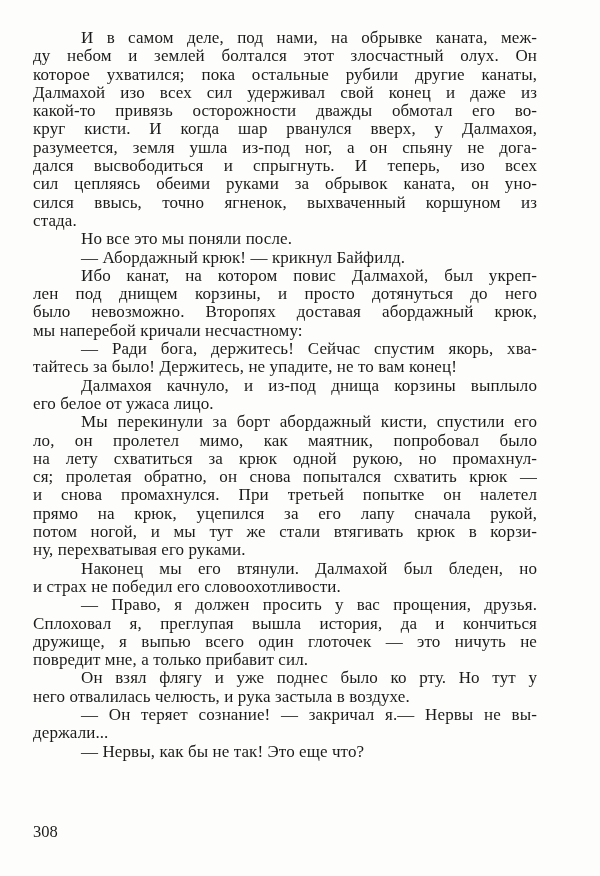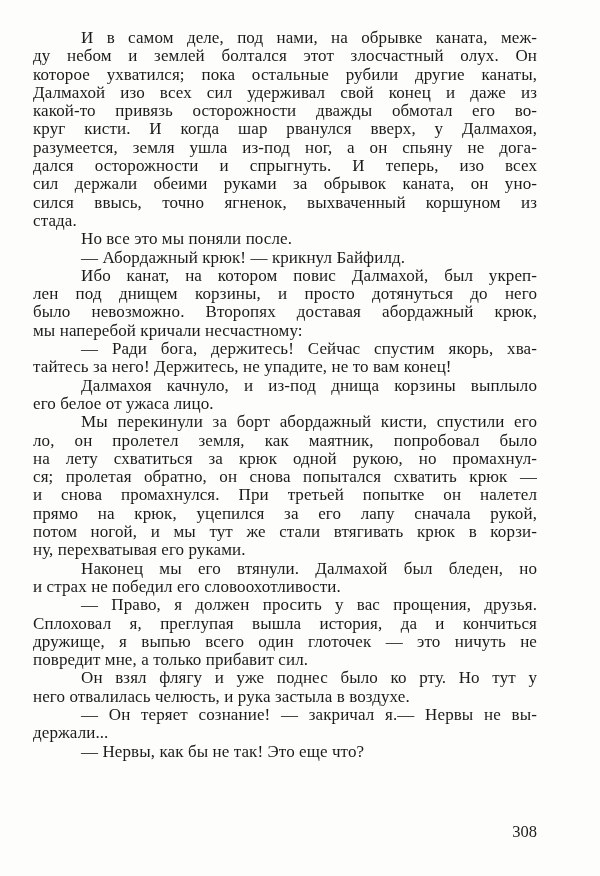--- a/index.html
+++ b/index.html
@@ -45,67 +45,67 @@
     text-align-last: justify;
   }
   .line.indent {
     text-indent: 48px;
   }
   .page-number {
     position: absolute;
     left: 33px;
     top: 822px;
     width: 504px;
-    text-align: right;
+    text-align: left;
     font-size: 16.5px;
     line-height: 20px;
     color: #1b1b1b;
   }
 </style>
 </head>
 <body>
 
 <div class="page">
   <div class="text-block">
       <div class="paragraph">
         <div class="line indent just">И в самом деле, под нами, на обрывке каната, меж-</div>
         <div class="line just">ду небом и землей болтался этот злосчастный олух. Он</div>
         <div class="line just">которое ухватился; пока остальные рубили другие канаты,</div>
         <div class="line just">Далмахой изо всех сил удерживал свой конец и даже из</div>
         <div class="line just">какой-то привязь осторожности дважды обмотал его во-</div>
         <div class="line just">круг кисти. И когда шар рванулся вверх, у Далмахоя,</div>
         <div class="line just">разумеется, земля ушла из-под ног, а он спьяну не дога-</div>
-        <div class="line just">дался осторожности и спрыгнуть. И теперь, изо всех</div>
-        <div class="line just">сил держали обеими руками за обрывок каната, он уно-</div>
+        <div class="line just">дался высвободиться и спрыгнуть. И теперь, изо всех</div>
+        <div class="line just">сил цепляясь обеими руками за обрывок каната, он уно-</div>
         <div class="line just">сился ввысь, точно ягненок, выхваченный коршуном из</div>
         <div class="line">стада.</div>
       </div>
       <div class="paragraph">
         <div class="line indent">Но все это мы поняли после.</div>
       </div>
       <div class="paragraph">
         <div class="line indent">— Абордажный крюк! — крикнул Байфилд.</div>
       </div>
       <div class="paragraph">
         <div class="line indent just">Ибо канат, на котором повис Далмахой, был укреп-</div>
         <div class="line just">лен под днищем корзины, и просто дотянуться до него</div>
         <div class="line just">было невозможно. Второпях доставая абордажный крюк,</div>
         <div class="line">мы наперебой кричали несчастному:</div>
       </div>
       <div class="paragraph">
         <div class="line indent just">— Ради бога, держитесь! Сейчас спустим якорь, хва-</div>
-        <div class="line">тайтесь за него! Держитесь, не упадите, не то вам конец!</div>
+        <div class="line">тайтесь за было! Держитесь, не упадите, не то вам конец!</div>
       </div>
       <div class="paragraph">
         <div class="line indent just">Далмахоя качнуло, и из-под днища корзины выплыло</div>
         <div class="line">его белое от ужаса лицо.</div>
       </div>
       <div class="paragraph">
         <div class="line indent just">Мы перекинули за борт абордажный кисти, спустили его</div>
-        <div class="line just">ло, он пролетел земля, как маятник, попробовал было</div>
+        <div class="line just">ло, он пролетел мимо, как маятник, попробовал было</div>
         <div class="line just">на лету схватиться за крюк одной рукою, но промахнул-</div>
         <div class="line just">ся; пролетая обратно, он снова попытался схватить крюк —</div>
         <div class="line just">и снова промахнулся. При третьей попытке он налетел</div>
         <div class="line just">прямо на крюк, уцепился за его лапу сначала рукой,</div>
         <div class="line just">потом ногой, и мы тут же стали втягивать крюк в корзи-</div>
         <div class="line">ну, перехватывая его руками.</div>
       </div>
       <div class="paragraph">
         <div class="line indent just">Наконец мы его втянули. Далмахой был бледен, но</div>
         <div class="line">и страх не победил его словоохотливости.</div>

